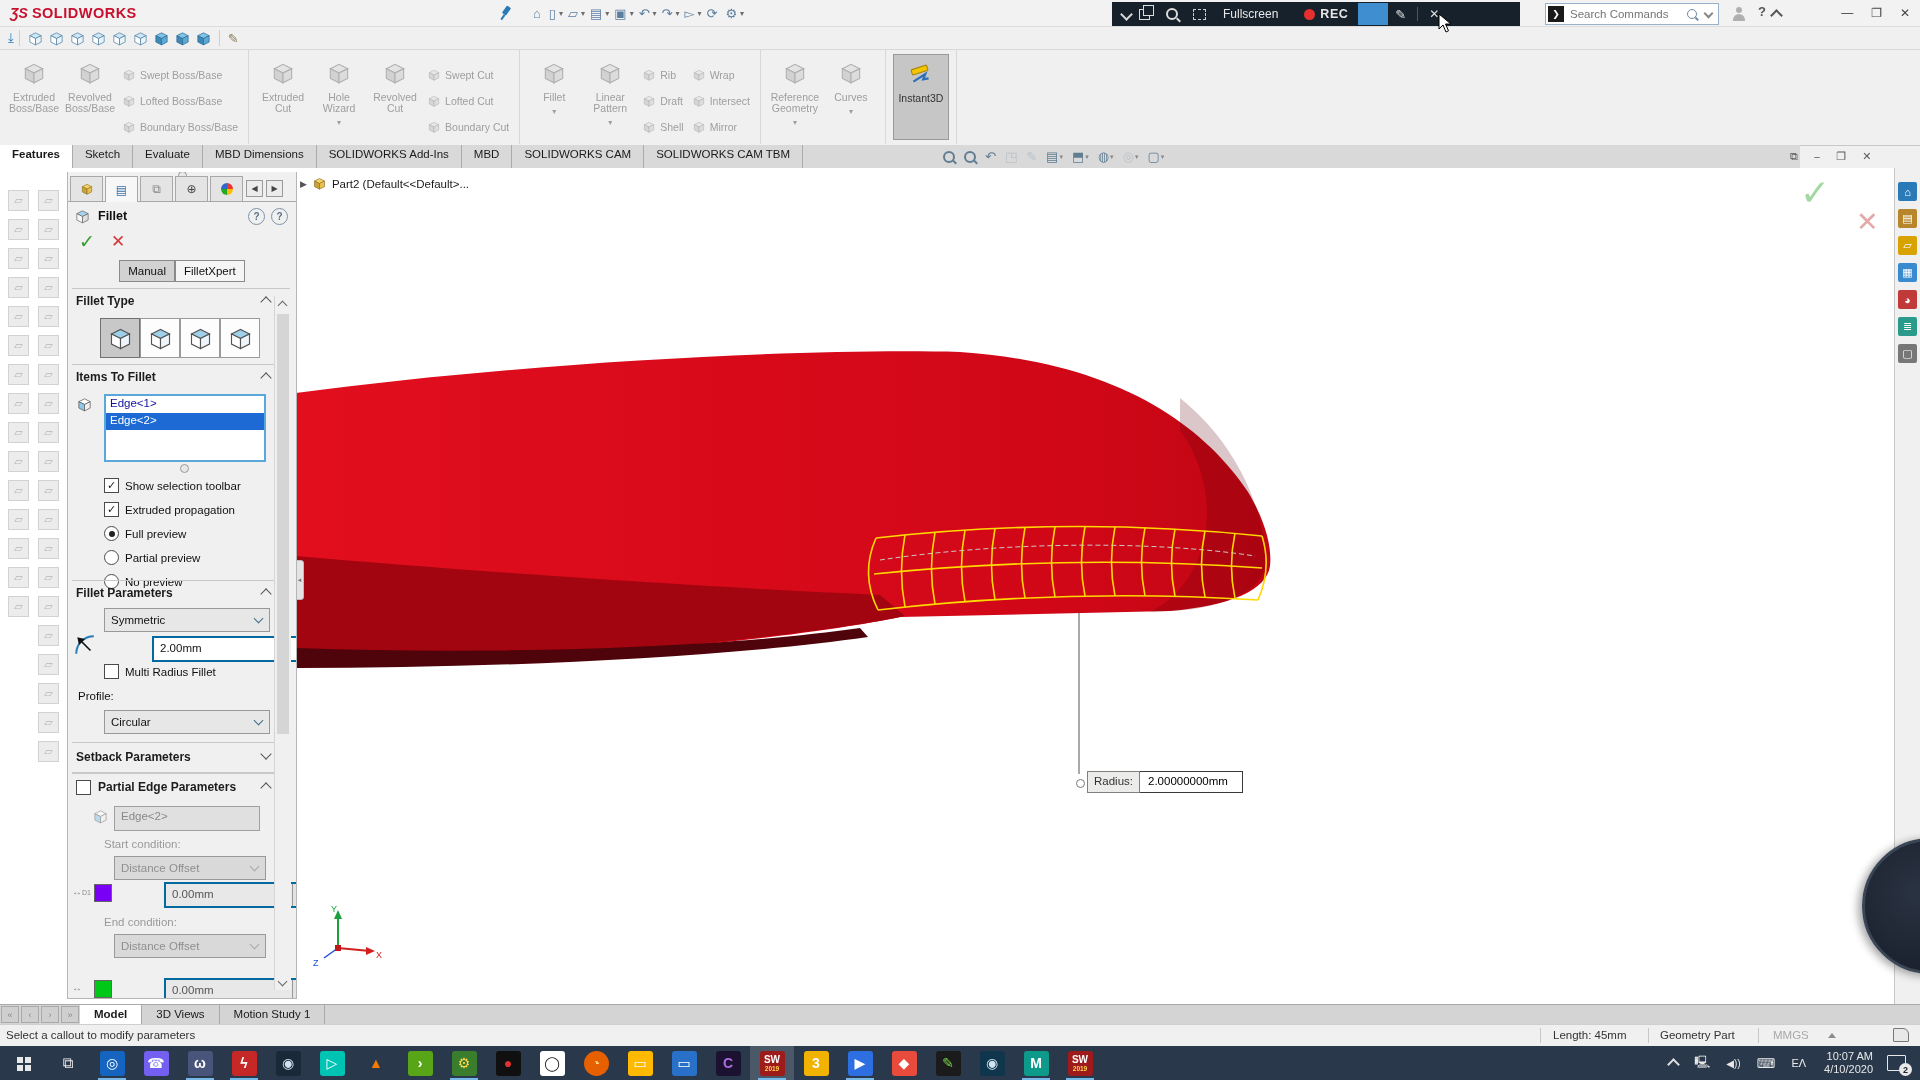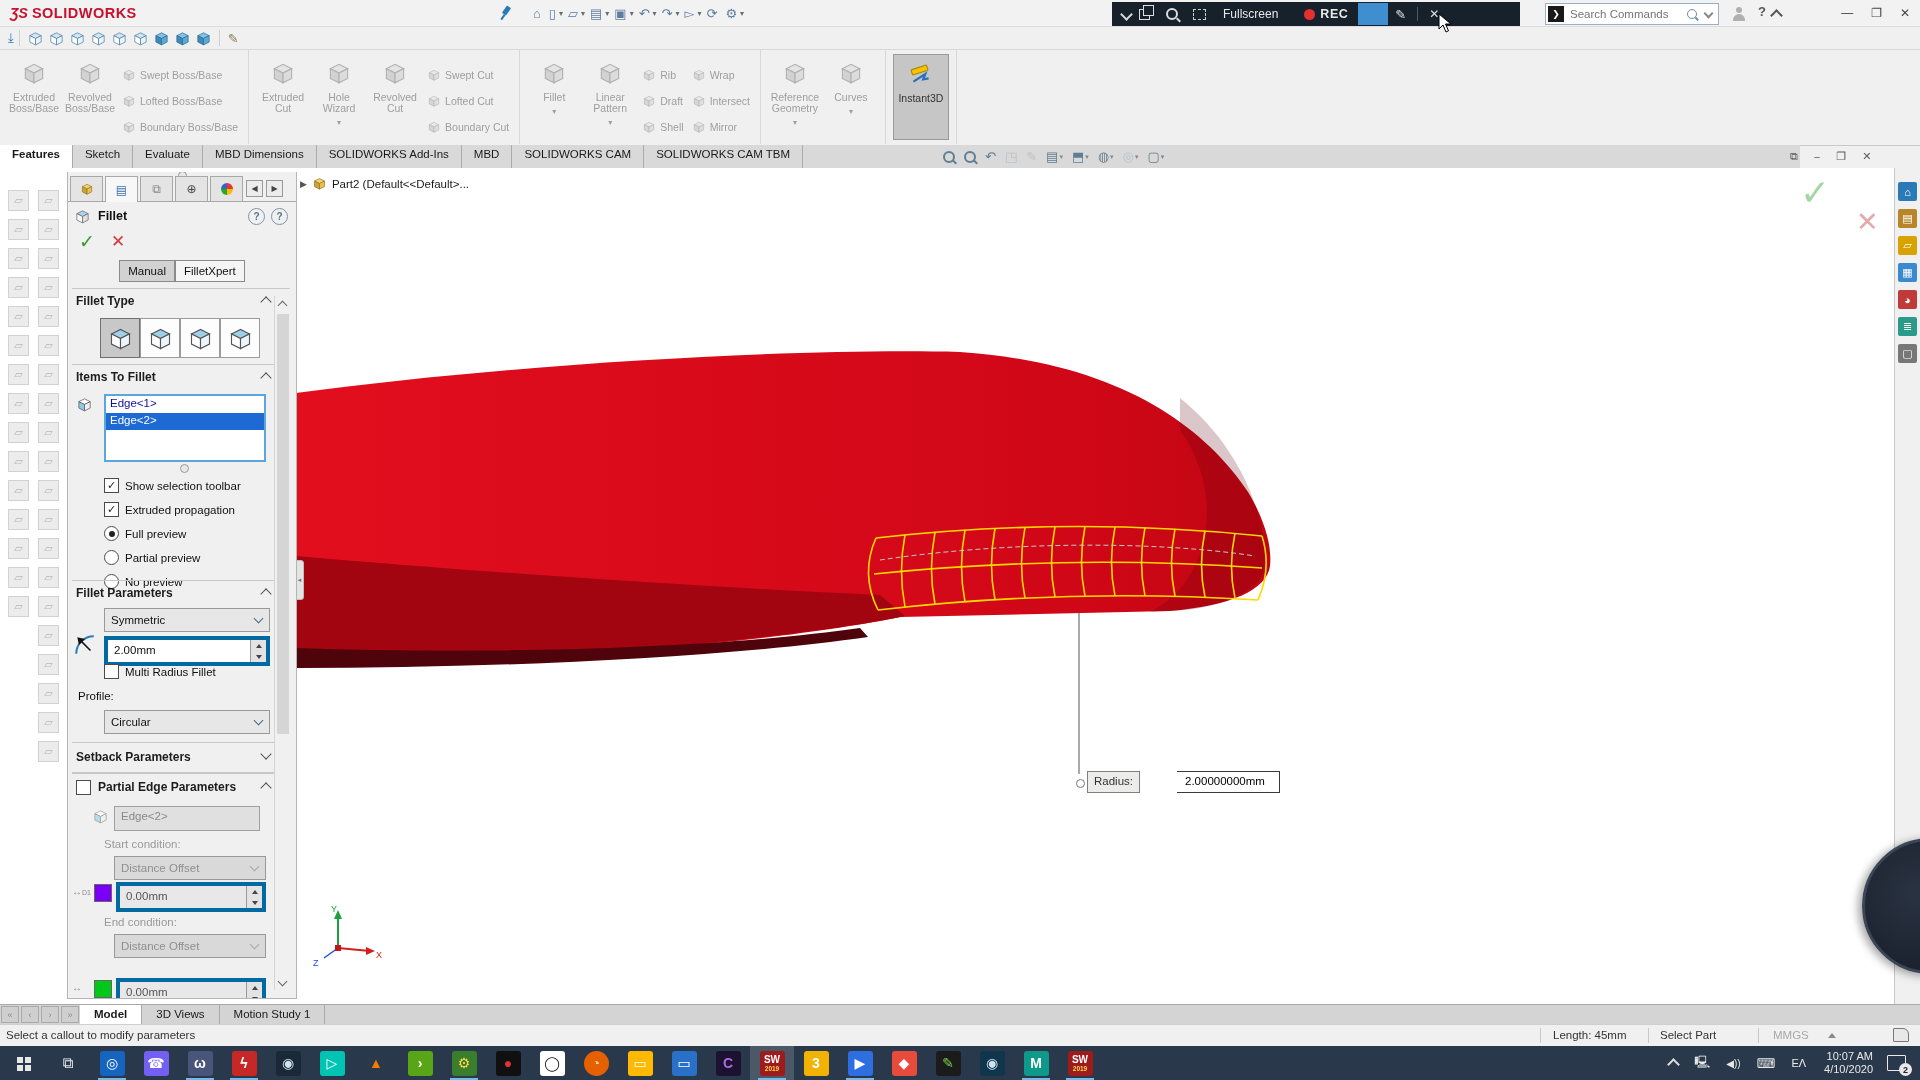--- a/index.html
+++ b/index.html
@@ -82,21 +82,21 @@
   #confirm-x{position:absolute;left:1856px;top:206px;font-size:27px;font-weight:bold;color:#e09b9b;opacity:.85;}
   
   .ltic{position:absolute;width:19px;height:19px;border:1px solid #d2d2d2;background:#ececec;color:#b8b8b8;font-size:11px;display:flex;align-items:center;justify-content:center;}
   
   #taskpane{position:absolute;left:1894px;top:168px;width:26px;height:836px;background:#f0f0f0;border-left:1px solid #c8c8c8;}
   .tpic{position:absolute;left:3px;width:19px;height:19px;border-radius:2px;font-size:11px;display:flex;align-items:center;justify-content:center;color:#fff;}
   
   #callout{position:absolute;left:1076px;top:771px;height:22px;display:flex;font-size:11.5px;}
   #callout .hdl{width:7px;height:7px;border:1px solid #777;border-radius:50%;background:#fff;margin:8px 2px 0 0;}
   #callout .c1{background:#ececea;border:1px solid #808080;padding:3px 6px 0 6px;color:#333;}
-  #callout .c2{background:#fff;border:1px solid #3a3a3a;border-left:none;padding:3px 8px 0 8px;color:#000;width:86px;margin-left:37px;}
+  #callout .c2{background:#fff;border:1px solid #3a3a3a;border-left:none;padding:3px 8px 0 8px;color:#000;width:86px;}
   
   #spl{position:absolute;left:295px;top:560px;width:7px;height:38px;background:#e4e4e4;border:1px solid #bdbdbd;border-radius:0 3px 3px 0;font-size:7px;color:#777;display:flex;align-items:center;justify-content:center;}
   
   #webcam{position:absolute;left:1862px;top:838px;width:130px;height:130px;border-radius:50%;background:radial-gradient(circle at 40% 40%,#2a3342,#151b26);border:3px solid #3a4656;box-shadow:-4px 2px 8px rgba(0,0,0,.35);z-index:50;}
   
   #pm{position:absolute;left:67px;top:172px;width:228px;height:826px;background:#f0f0f0;border:1px solid #b5b5b5;border-top:none;overflow:hidden;}
   #pmgrab{position:absolute;left:110px;top:-1px;width:7px;height:7px;border:1px solid #9a9a9a;border-radius:50%;background:#e8e8e8;}
   #pmtabs{position:absolute;left:0;top:4px;width:228px;height:25px;border-bottom:1px solid #a8a8a8;display:flex;}
   .pmtab{width:31px;height:24px;background:#e4e4e4;border:1px solid #a8a8a8;border-bottom:none;display:flex;align-items:center;justify-content:center;margin-left:2px;}
   .pmtab.active{background:#f7f7f7;height:25px;}
@@ -119,21 +119,21 @@
   .edgerow{height:16px;font-size:11.5px;padding:1px 4px 0 4px;color:#10129e;}
   .edgerow.sel{background:#1d6ad4;color:#fff;}
   .pmchk{position:absolute;display:flex;align-items:center;gap:6px;font-size:11.5px;color:#111;}
   .cbox{width:13px;height:13px;border:1px solid #4a4a4a;background:#fff;display:flex;align-items:center;justify-content:center;font-size:11px;font-weight:bold;color:#222;line-height:13px;}
   .rdo{width:13px;height:13px;border:1px solid #4a4a4a;border-radius:50%;background:#fff;display:flex;align-items:center;justify-content:center;}
   .rdo .dot{width:6px;height:6px;border-radius:50%;background:#222;}
   .combo{position:absolute;height:22px;background:#e7e7e7;border:1px solid #999;display:flex;align-items:center;font-size:11.5px;color:#111;padding-left:6px;}
   .combo .ccv{margin-left:auto;margin-right:7px;width:6px;height:6px;border-right:1.7px solid #3f6f86;border-bottom:1.7px solid #3f6f86;transform:rotate(45deg);margin-top:-3px;}
   .combo.dis{background:#d9d9d9;color:#8f8f8f;}
   .combo.dis .ccv{border-color:#a8a8a8;}
-  .spinbox{position:absolute;height:22px;background:#fff;border:4px solid #0369a1;display:flex;font-size:11.5px;color:#111;}
+  .spinbox{position:absolute;height:22px;background:#fff;border:2px solid #0369a1;display:flex;font-size:11.5px;color:#111;margin-left:48px;}
   .spinbox .val{flex:1;padding:4px 0 0 6px;}
   .spin{width:15px;display:flex;flex-direction:column;border-left:1px solid #999;}
   .spin div{flex:1;background:#e3e3e3;display:flex;align-items:center;justify-content:center;}
   .tri-u{width:0;height:0;border-left:3.5px solid transparent;border-right:3.5px solid transparent;border-bottom:4px solid #444;}
   .tri-d{width:0;height:0;border-left:3.5px solid transparent;border-right:3.5px solid transparent;border-top:4px solid #444;}
   .dislbl{position:absolute;font-size:11.5px;color:#9a9a9a;}
   .swatch{position:absolute;width:16px;height:16px;border:1px solid #666;}
   #pmscroll{position:absolute;left:206px;top:124px;width:16px;height:694px;background:#f0f0f0;border-left:1px solid #d5d5d5;}
   #pmscroll .sthumb{position:absolute;left:2px;top:18px;width:12px;height:420px;background:#d5d5d5;}
   .scv{position:absolute;left:4px;width:6px;height:6px;border-right:1.6px solid #666;border-bottom:1.6px solid #666;}
@@ -921,21 +921,21 @@
       <span class="dtab active">Model</span>
       <span class="dtab">3D Views</span>
       <span class="dtab">Motion Study 1</span>
     </div>
 
   <div id="statusbar">
     <span id="stmsg">Select a callout to modify parameters</span>
     <span class="stsep" style="left:1540px"></span>
     <span id="stlen">Length: 45mm</span>
     <span class="stsep" style="left:1648px"></span>
-    <span id="stmode">Select Part</span>
+    <span id="stmode">Geometry Part</span>
     <span class="stsep" style="left:1758px"></span>
     <span id="stunits">MMGS</span>
     <span id="stuarr"></span>
     <span id="sttag"></span>
   </div>
 
   <div id="taskbar">
     <div class="tbic" id="start">
         <span class="winlogo"></span>
       </div>

